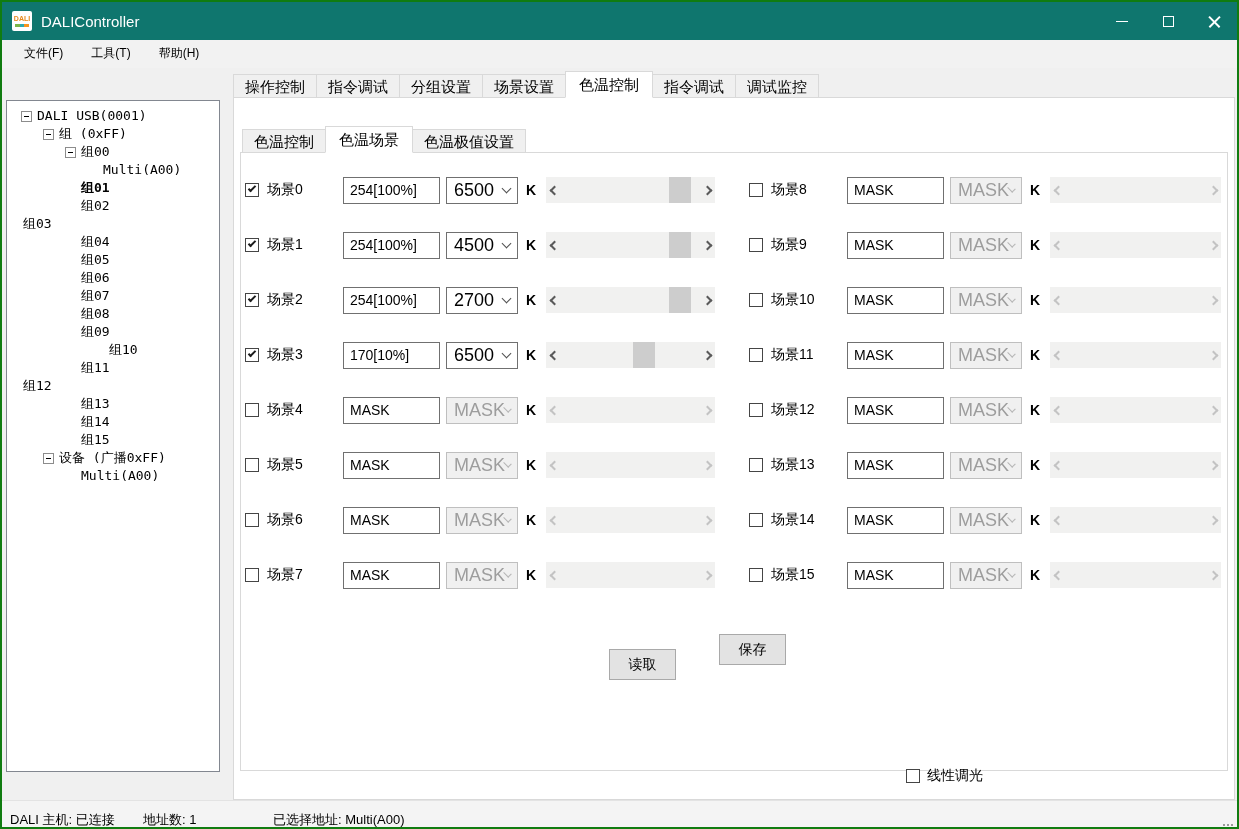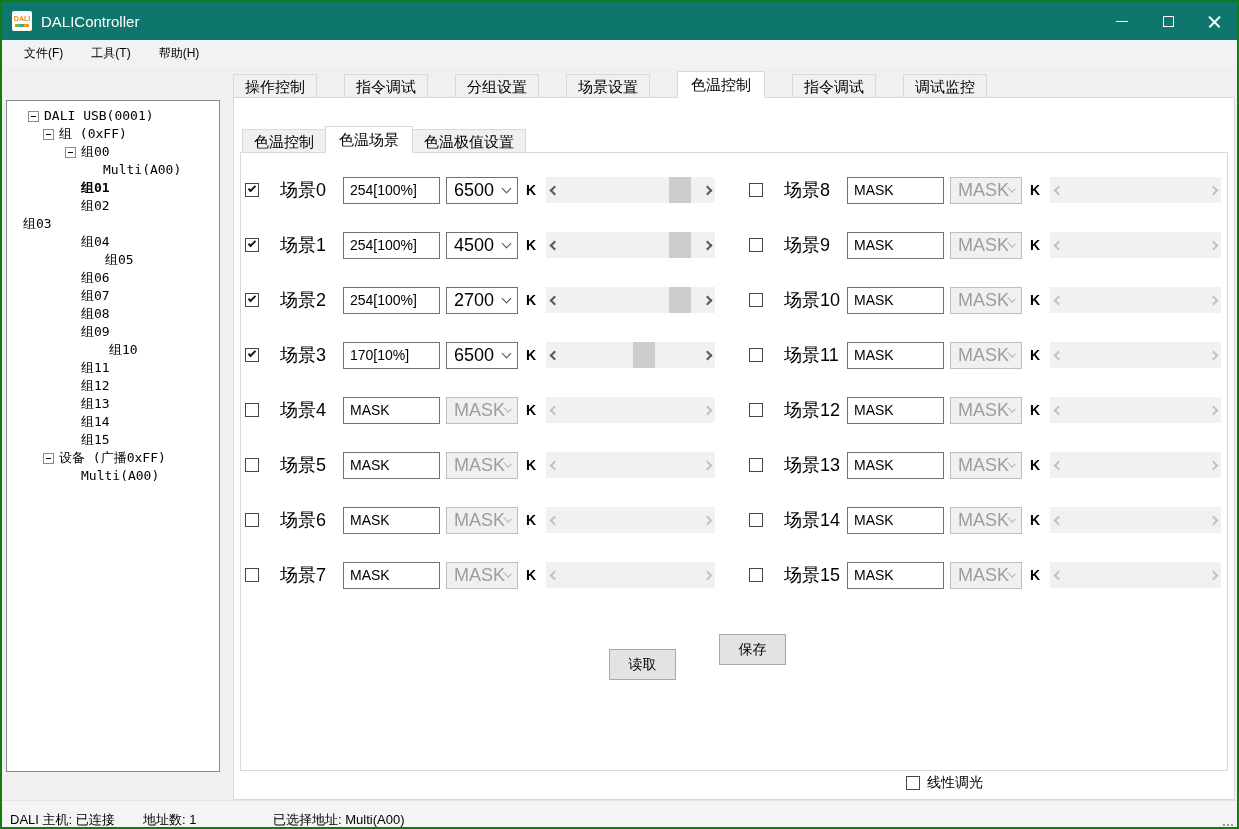--- a/index.html
+++ b/index.html
@@ -37,21 +37,21 @@
           font-size:13px; padding-top:6px; }
   .tree-row { height:18px; line-height:18px; display:flex; align-items:center; white-space:nowrap; }
   .expander { display:inline-block; width:11px; height:11px; min-width:11px; background:
               linear-gradient(#000 0 0) center / 5px 1px no-repeat, #fff;
               border:1px solid #8c8c8c; margin-right:5px; }
   .tree-spacer { display:inline-block; width:16px; min-width:16px; }
   .tree-label { color:#000; }
 
   
   .tabstrip { position:absolute; display:flex; align-items:flex-end; z-index:3; }
-  .tabstrip.top { left:231px; top:3px; height:27px;gap:28px; }
+  .tabstrip.top { left:231px; top:3px; height:27px; }
   .tab { height:24px; line-height:23px; padding:0 11px; font-size:15px; background:#f0f0f0;
          border:1px solid #d9d9d9; margin-right:-1px; color:#000; white-space:nowrap; }
   .tab.active { height:27px; line-height:26px; background:#fff; border-bottom:1px solid #fff;
                 padding:0 13px; position:relative; z-index:4; }
 
   
   .tabpage { position:absolute; left:231px; right:2px; top:29px; bottom:0;
              background:#fff; border:1px solid #d9d9d9; }
   .subtabstrip { position:absolute; left:8px; top:28px; height:27px; display:flex; align-items:flex-end; z-index:3; }
   .subpage { position:absolute; left:6px; right:6px; top:54px; bottom:28px; background:#fff;
@@ -60,21 +60,21 @@
   
   .scene-col { position:absolute; top:23px; width:470px; }
   .scene-col.left  { left:4px; }
   .scene-col.right { left:508px; width:472px; }
   .scene-row { display:flex; align-items:center; height:28px; margin-bottom:27px; }
   .cb-group { display:flex; align-items:center; width:98px; min-width:98px; }
   .cb { width:14px; height:14px; min-width:14px; border:1px solid #454545; background:#fff;
         position:relative; display:inline-block; }
   .check-icon { position:absolute; left:2px; top:2px; width:8px; height:4px;
                 border-left:2px solid #1c1c1c; border-bottom:2px solid #1c1c1c; transform:rotate(-45deg); }
-  .scene-label { font-size:18px; margin-left:21px; white-space:nowrap; }
+  .scene-label { font-size:14px; margin-left:8px; white-space:nowrap; }
   .level-input { width:97px; min-width:97px; height:27px; border:1px solid #707070; font-size:14px;
                  padding:0 6px; font-family:"Liberation Sans", sans-serif; color:#000; background:#fff; }
   .combo { width:72px; min-width:72px; height:27px; border:1px solid #707070; background:#fff;
            display:flex; align-items:center; justify-content:space-between; padding:0 7px;
            font-size:18px; margin-left:6px; color:#000; }
   .combo.disabled { border-color:#bfbfbf; background:#f0f0f0; color:#9d9d9d; }
   .k-label { font-size:14px; font-weight:600; margin:0 8px 0 8px; width:12px; }
   .hscroll { flex:1; height:26px; background:#f1f1f0; display:flex; align-items:stretch; }
   .sb-arrow { width:16px; display:flex; align-items:center; justify-content:center; }
   .track { flex:1; position:relative; }
@@ -87,21 +87,21 @@
   .chev.down { width:7px; height:7px; border-width:1.5px; border-color:#505050; transform:rotate(-45deg); margin-top:-4px; }
   .combo.disabled .chev.down { border-color:#b5b5b5; }
 
   
   .btn { position:absolute; width:67px; height:31px; font-size:14px; background:#e3e3e3;
          border:1px solid #a9a9a9; font-family:"Liberation Sans", sans-serif; color:#000; }
   .btn.read { left:368px; top:496px; }
   .btn.save { left:478px; top:481px; }
 
   
-  .linear { position:absolute; left:672px; bottom:7px; display:flex; align-items:center; z-index:2; }
+  .linear { position:absolute; left:672px; bottom:14px; display:flex; align-items:center; z-index:2; }
   .linear .lbl { font-size:14px; margin-left:7px; }
 
   
   .statusbar { height:38px; background:#f4f4f4; border-top:1px solid #e3e3e3; display:flex;
                align-items:center; font-size:13px; color:#000; position:relative; }
   .statusbar span.st { margin-left:8px; }
   .st-host { width:125px; }
   .st-count { width:122px; }
   .grip { position:absolute; right:3px; bottom:3px; width:11px; height:11px;
           background-image:radial-gradient(#9a9a9a 1.2px, transparent 1.3px);
@@ -136,21 +136,21 @@
 
   <div class="menubar">
     <span class="menu-item">文件(F)</span>
     <span class="menu-item">工具(T)</span>
     <span class="menu-item">帮助(H)</span>
   </div>
 
   <div class="main">
 
     <div class="tree">
-        <div class="tree-row" style="padding-left: 21px;">
+        <div class="tree-row" style="padding-left: 14px;">
           <span class="expander"></span>
           <span class="tree-label">DALI USB(0001)</span>
         </div>
         <div class="tree-row" style="padding-left: 36px;">
           <span class="expander"></span>
           <span class="tree-label">组 (0xFF)</span>
         </div>
         <div class="tree-row" style="padding-left: 58px;">
           <span class="expander"></span>
           <span class="tree-label">组00</span>
@@ -168,21 +168,21 @@
           <span class="tree-label">组02</span>
         </div>
         <div class="tree-row" style="">
           <span class="tree-spacer"></span>
           <span class="tree-label">组03</span>
         </div>
         <div class="tree-row" style="padding-left: 58px;">
           <span class="tree-spacer"></span>
           <span class="tree-label">组04</span>
         </div>
-        <div class="tree-row" style="padding-left: 82px;">
+        <div class="tree-row" style="padding-left: 58px;">
           <span class="tree-spacer"></span>
           <span class="tree-label">组05</span>
         </div>
         <div class="tree-row" style="padding-left: 58px;">
           <span class="tree-spacer"></span>
           <span class="tree-label">组06</span>
         </div>
         <div class="tree-row" style="padding-left: 58px;">
           <span class="tree-spacer"></span>
           <span class="tree-label">组07</span>
@@ -196,21 +196,21 @@
           <span class="tree-label">组09</span>
         </div>
         <div class="tree-row" style="padding-left: 86px; align-items: center;">
           <span class="tree-spacer"></span>
           <span class="tree-label">组10</span>
         </div>
         <div class="tree-row" style="padding-left: 58px;">
           <span class="tree-spacer"></span>
           <span class="tree-label">组11</span>
         </div>
-        <div class="tree-row" style="padding-left: 58px;">
+        <div class="tree-row" style="">
           <span class="tree-spacer"></span>
           <span class="tree-label">组12</span>
         </div>
         <div class="tree-row" style="padding-left: 58px;">
           <span class="tree-spacer"></span>
           <span class="tree-label">组13</span>
         </div>
         <div class="tree-row" style="padding-left: 58px;">
           <span class="tree-spacer"></span>
           <span class="tree-label">组14</span>

